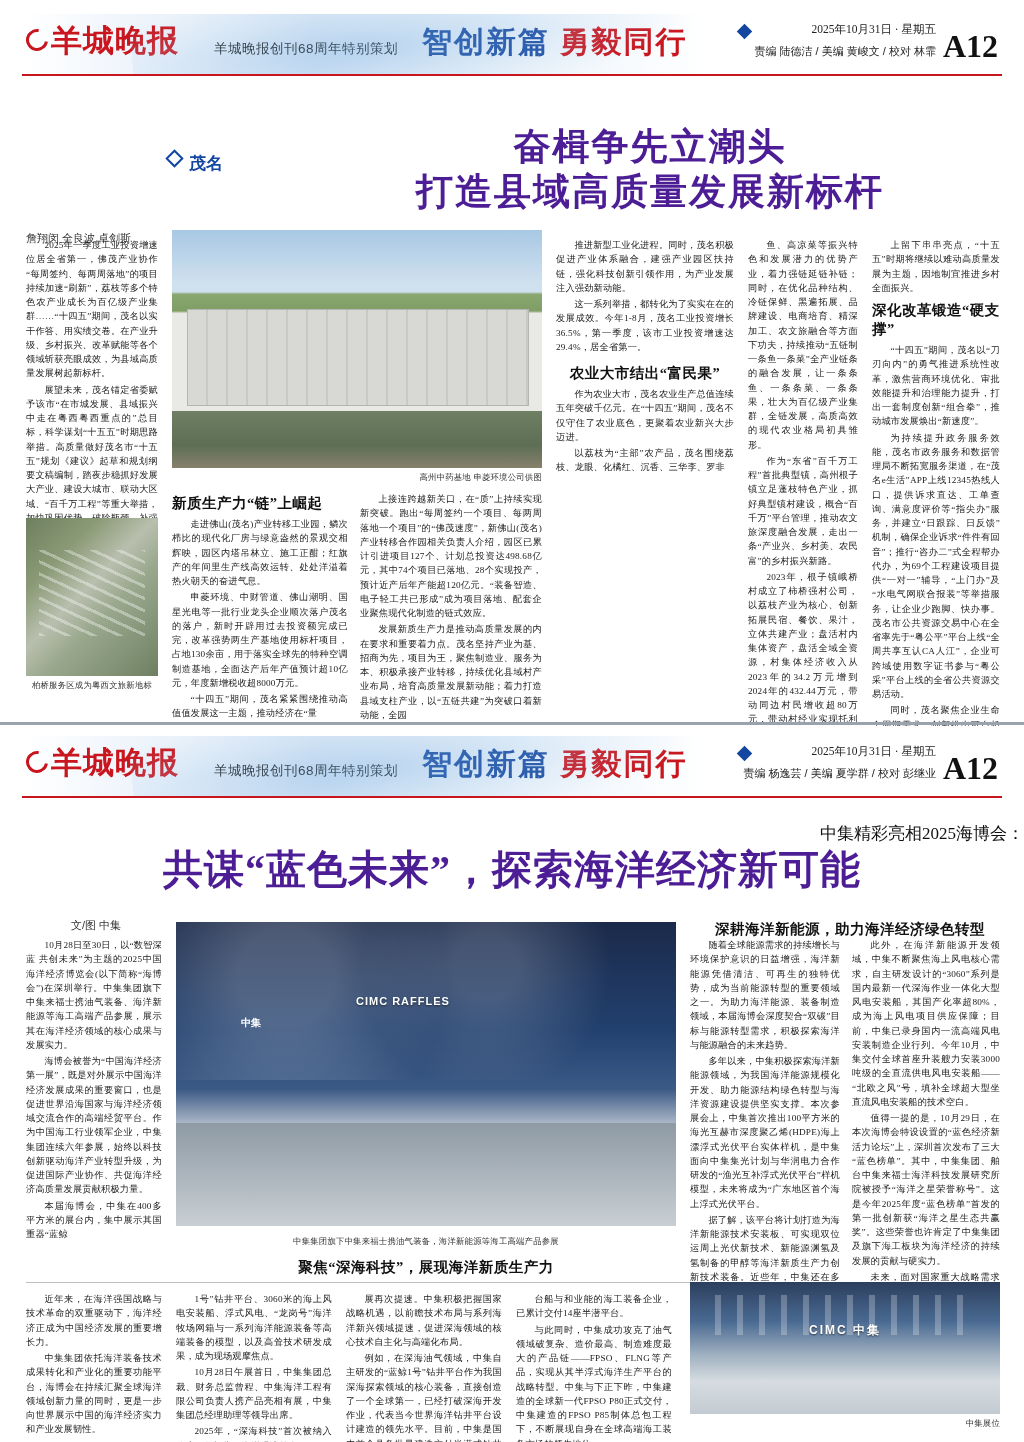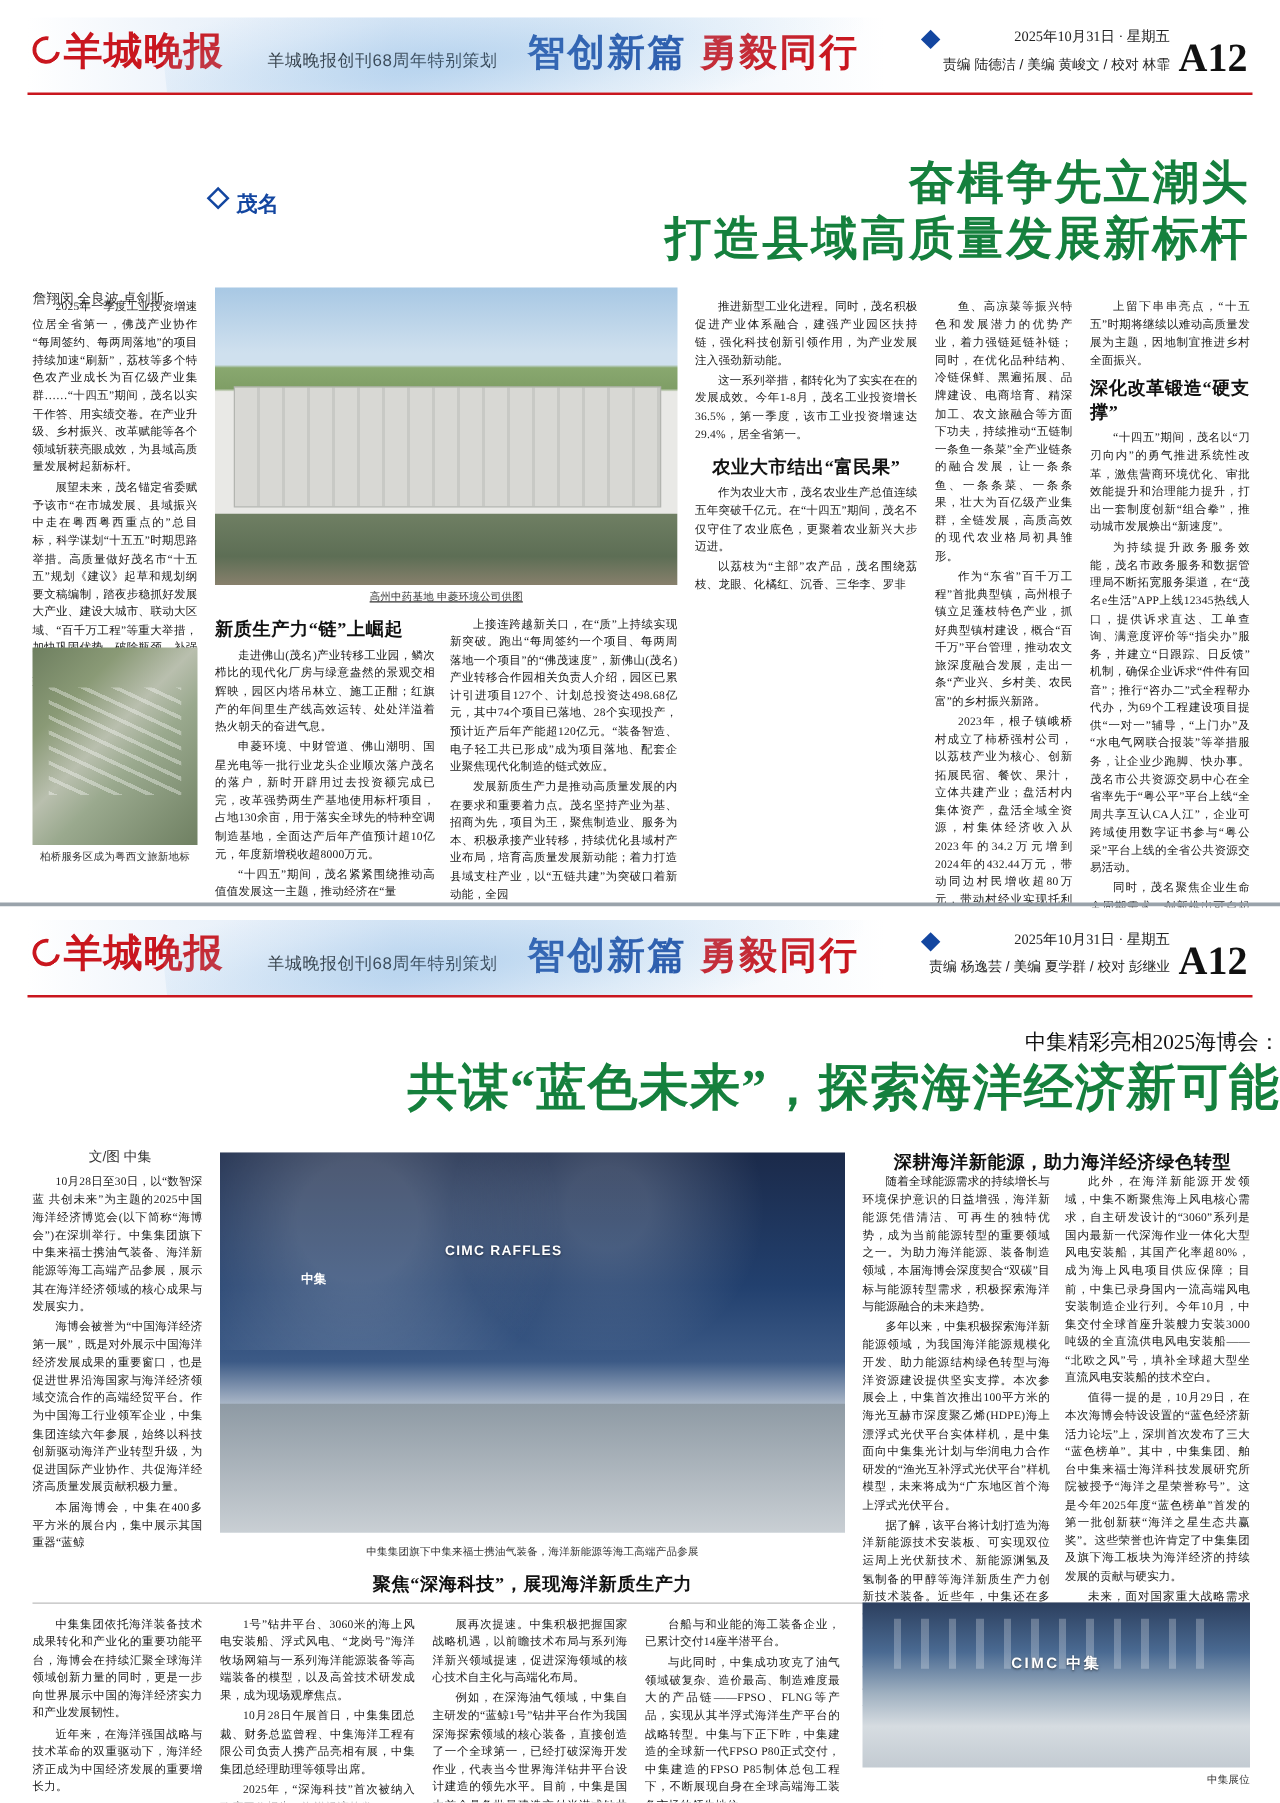--- a/index.html
+++ b/index.html
@@ -96,23 +96,23 @@
   .section-tag {
     display: flex; gap: 8px;
     font-size: 17px; font-weight: bold; color: #1346a0;
     font-family: "Liberation Serif", serif;
   }
   .tag-diamond {
     width: 13px; height: 13px; border: 2px solid #1346a0;
     transform: rotate(45deg);
   }
   .headline {
-    text-align: right;
+    text-align: center;
     font-weight: bold;
-    color: #15803d;
+    color: #4c1d95;
     font-family: "Liberation Serif", serif;
     line-height: 1.22;
   }
   .h-main-1 { font-size: 37px; letter-spacing: 2px; }
   .h-main-2 { font-size: 37px; letter-spacing: 2px; }
 
   .byline {
     font-size: 11px; color: #333; text-align: left;
     font-family: "Liberation Sans", sans-serif;
   }
@@ -260,21 +260,21 @@
       <p>2025年一季度工业投资增速位居全省第一，佛茂产业协作“每周签约、每两周落地”的项目持续加速“刷新”，荔枝等多个特色农产业成长为百亿级产业集群……“十四五”期间，茂名以实干作答、用实绩交卷。在产业升级、乡村振兴、改革赋能等各个领域斩获亮眼成效，为县域高质量发展树起新标杆。</p>
       <p>展望未来，茂名锚定省委赋予该市“在市城发展、县域振兴中走在粤西粤西重点的”总目标，科学谋划“十五五”时期思路举措。高质量做好茂名市“十五五”规划《建议》起草和规划纲要文稿编制，踏夜步稳抓好发展大产业、建设大城市、联动大区域、“百千万工程”等重大举措，加快巩固优势、破除瓶颈、补强短板、抓展空间，奋力开创茂名现代化建设新局面。</p>
     </div>
 
     <div class="photo ph-aerial" style="position:absolute; left:26px; top:518px; width:132px; height:158px;"></div>
     <div style="position:absolute; left:26px; top:678px; width:132px;" class="caption">柏桥服务区成为粤西文旅新地标</div>
 
     <div class="photo ph-park" style="position:absolute; left:172px; top:230px; width:370px; height:238px;">
       <div class="ph-label">Shenling</div>
     </div>
-    <div style="position:absolute; left:172px; top:470px; width:370px; text-align:center;text-decoration:underline;" class="caption">高州中药基地 申菱环境公司供图</div>
+    <div style="position:absolute; left:172px; top:470px; width:370px; text-align:right;" class="caption">高州中药基地 申菱环境公司供图</div>
 
     <div style="position:absolute; left:172px; top:488px; width:176px;">
       <div class="subhead">新质生产力“链”上崛起</div>
       <div class="col-text">
         <p>走进佛山(茂名)产业转移工业园，鳞次栉比的现代化厂房与绿意盎然的景观交相辉映，园区内塔吊林立、施工正酣；红旗产的年间里生产线高效运转、处处洋溢着热火朝天的奋进气息。</p>
         <p>申菱环境、中财管道、佛山潮明、国星光电等一批行业龙头企业顺次落户茂名的落户，新时开辟用过去投资额完成已完，改革强势两生产基地使用标杆项目，占地130余亩，用于落实全球先的特种空调制造基地，全面达产后年产值预计超10亿元，年度新增税收超8000万元。</p>
         <p>“十四五”期间，茂名紧紧围绕推动高值值发展这一主题，推动经济在“量</p>
       </div>
     </div>
 
@@ -374,22 +374,22 @@
       <p>此外，在海洋新能源开发领域，中集不断聚焦海上风电核心需求，自主研发设计的“3060”系列是国内最新一代深海作业一体化大型风电安装船，其国产化率超80%，成为海上风电项目供应保障；目前，中集已录身国内一流高端风电安装制造企业行列。今年10月，中集交付全球首座升装艘力安装3000吨级的全直流供电风电安装船——“北欧之风”号，填补全球超大型坐直流风电安装船的技术空白。</p>
       <p>值得一提的是，10月29日，在本次海博会特设设置的“蓝色经济新活力论坛”上，深圳首次发布了三大“蓝色榜单”。其中，中集集团、舶台中集来福士海洋科技发展研究所院被授予“海洋之星荣誉称号”。这是今年2025年度“蓝色榜单”首发的第一批创新获“海洋之星生态共赢奖”。这些荣誉也许肯定了中集集团及旗下海工板块为海洋经济的持续发展的贡献与硬实力。</p>
       <p>未来，面对国家重大战略需求及海洋开发主阵地，中集集团将持续探索海洋科技、推动技术创新体系化，不断推动海工装备制造向高端化、智能化升级，为我国海洋经济高质量发展注入强劲动能，助力海洋强国，科技强国建设百尺新台阶。</p>
     </div>
 
     <div style="position:absolute; left:176px; top:526px; width:500px; text-align:center;" class="subhead">聚焦“深海科技”，展现海洋新质生产力</div>
 
     <div class="hline" style="left:26px; top:556px; width:974px;"></div>
 
     <div style="position:absolute; left:26px; top:566px; width:136px;" class="col-text">
+      <p>近年来，在海洋强国战略与技术革命的双重驱动下，海洋经济正成为中国经济发展的重要增长力。</p>
       <p>中集集团依托海洋装备技术成果转化和产业化的重要功能平台，海博会在持续汇聚全球海洋领域创新力量的同时，更是一步向世界展示中国的海洋经济实力和产业发展韧性。</p>
-      <p>近年来，在海洋强国战略与技术革命的双重驱动下，海洋经济正成为中国经济发展的重要增长力。</p>
     </div>
 
     <div style="position:absolute; left:176px; top:566px; width:156px;" class="col-text">
       <p>1号”钻井平台、3060米的海上风电安装船、浮式风电、“龙岗号”海洋牧场网箱与一系列海洋能源装备等高端装备的模型，以及高耸技术研发成果，成为现场观摩焦点。</p>
       <p>10月28日午展首日，中集集团总裁、财务总监曾程、中集海洋工程有限公司负责人携产品亮相有展，中集集团总经理助理等领导出席。</p>
       <p>2025年，“深海科技”首次被纳入政府工作报告。海洋经济的发</p>
     </div>
     <div style="position:absolute; left:346px; top:566px; width:156px;" class="col-text">
       <p>展再次提速。中集积极把握国家战略机遇，以前瞻技术布局与系列海洋新兴领域提速，促进深海领域的核心技术自主化与高端化布局。</p>
       <p>例如，在深海油气领域，中集自主研发的“蓝鲸1号”钻井平台作为我国深海探索领域的核心装备，直接创造了一个全球第一，已经打破深海开发作业，代表当今世界海洋钻井平台设计建造的领先水平。目前，中集是国内首个具备批量建造交付半潜式钻井平</p>

